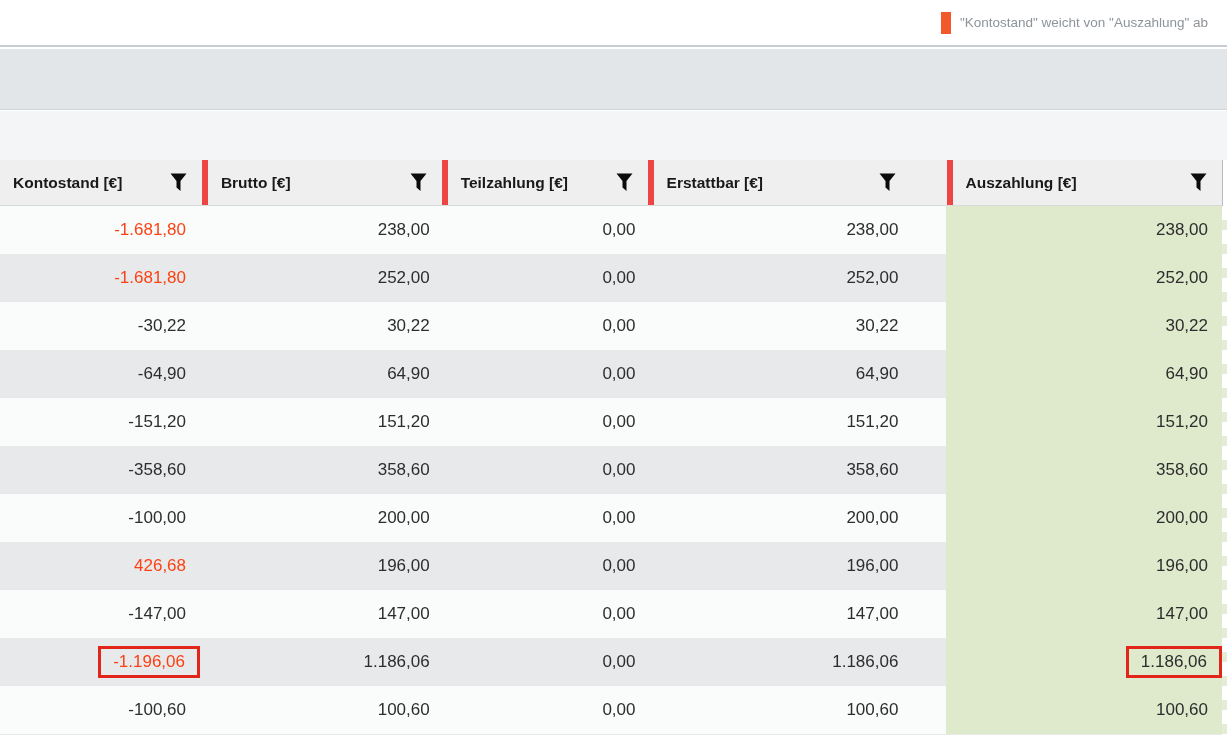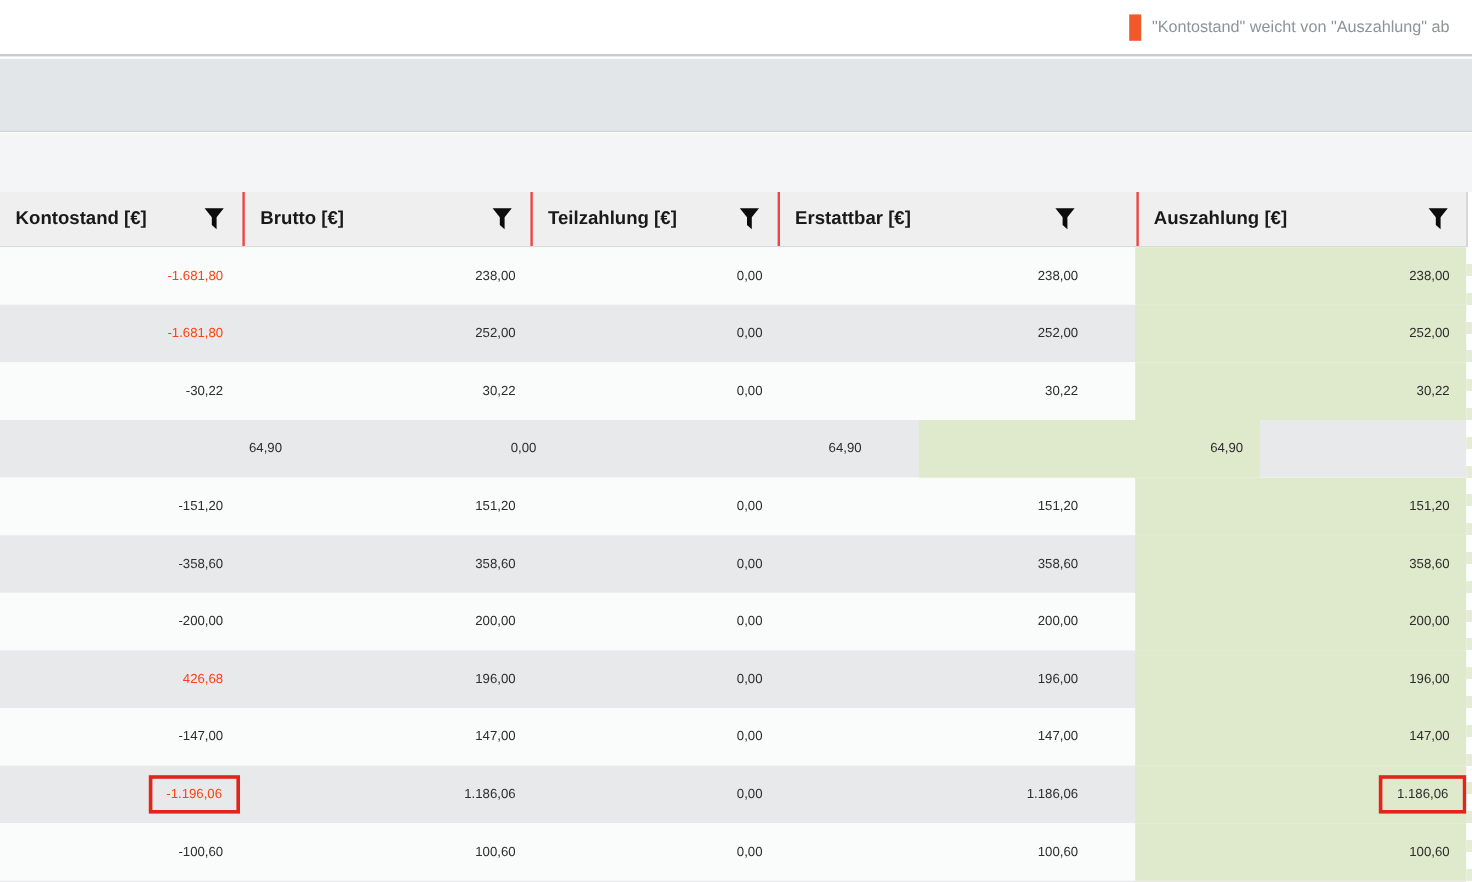--- a/index.html
+++ b/index.html
@@ -19,30 +19,30 @@
   .band-dark  { position:absolute; top:49px; left:0; width:1227px; height:61px;
                 background:#e3e6e8; border-bottom:1px solid #ced3d6; }
   .band-light { position:absolute; top:111px; left:0; width:1227px; height:49px;
                 background:#f4f5f6; }
 
   
   .header-row { position:absolute; top:160px; left:0; width:1222px; height:46px;
                 display:flex; background:#efefef; border-bottom:1px solid #d8dbdb; }
   .header-cell { display:flex; align-items:center; justify-content:space-between;
                  padding:0 15px 0 13px; font-size:15.5px; font-weight:bold; color:#191919; }
-  .header-cell + .header-cell { border-left:2px solid #ef4444; }
+  .header-cell + .header-cell { border-left:6px solid #ef4444; }
   .filter-icon { width:17px; height:19px; flex:0 0 auto; margin-left:8px; }
 
   
   .body-rows { position:absolute; top:206px; left:0; width:1222px; }
   .row { display:flex; height:48px; }
   .row.odd  { background:#fafbfb; }
   .row.even { background:#e8e9ea; }
   .cell { display:flex; align-items:center; justify-content:flex-end;
-          font-size:11px; color:#2d2d2d; padding-right:12px; }
+          font-size:17px; color:#2d2d2d; padding-right:12px; }
   .cell.c0 { padding-right:16px; }
   .cell.c4 { background:#dfe9cc; padding-right:14px; }
   .val.orange { color:#fb4214; }
   .val.boxed { border:3px solid #e1251b; padding:3px 12px; margin-right:-14px; line-height:20px; }
 
   
   .gutter-header { position:absolute; top:160px; right:0; width:5px; height:46px;
                    background:#ffffff; border-left:1px solid #b9bdc0; }
   .gutter-body { position:absolute; top:206px; right:0; width:5px; height:529px;
                  background:repeating-linear-gradient(180deg,#ffffff 0 14px,#e4ecd5 14px 24px); }
@@ -151,20 +151,23 @@
           <span class="val">0,00</span>
         </div>
     <div class="cell c3 col-w3">
           <span class="val">30,22</span>
         </div>
     <div class="cell c4 col-w4">
           <span class="val">30,22</span>
         </div>
   </div>
       <div class="row even">
+    <div class="cell c0 col-w0">
+          <span class="val">-64,90</span>
+        </div>
     <div class="cell c1 col-w1">
           <span class="val">64,90</span>
         </div>
     <div class="cell c2 col-w2">
           <span class="val">0,00</span>
         </div>
     <div class="cell c3 col-w3">
           <span class="val">64,90</span>
         </div>
     <div class="cell c4 col-w4">
@@ -200,21 +203,21 @@
         </div>
     <div class="cell c3 col-w3">
           <span class="val">358,60</span>
         </div>
     <div class="cell c4 col-w4">
           <span class="val">358,60</span>
         </div>
   </div>
       <div class="row odd">
     <div class="cell c0 col-w0">
-          <span class="val">-200,00</span>
+          <span class="val">-100,00</span>
         </div>
     <div class="cell c1 col-w1">
           <span class="val">200,00</span>
         </div>
     <div class="cell c2 col-w2">
           <span class="val">0,00</span>
         </div>
     <div class="cell c3 col-w3">
           <span class="val">200,00</span>
         </div>

